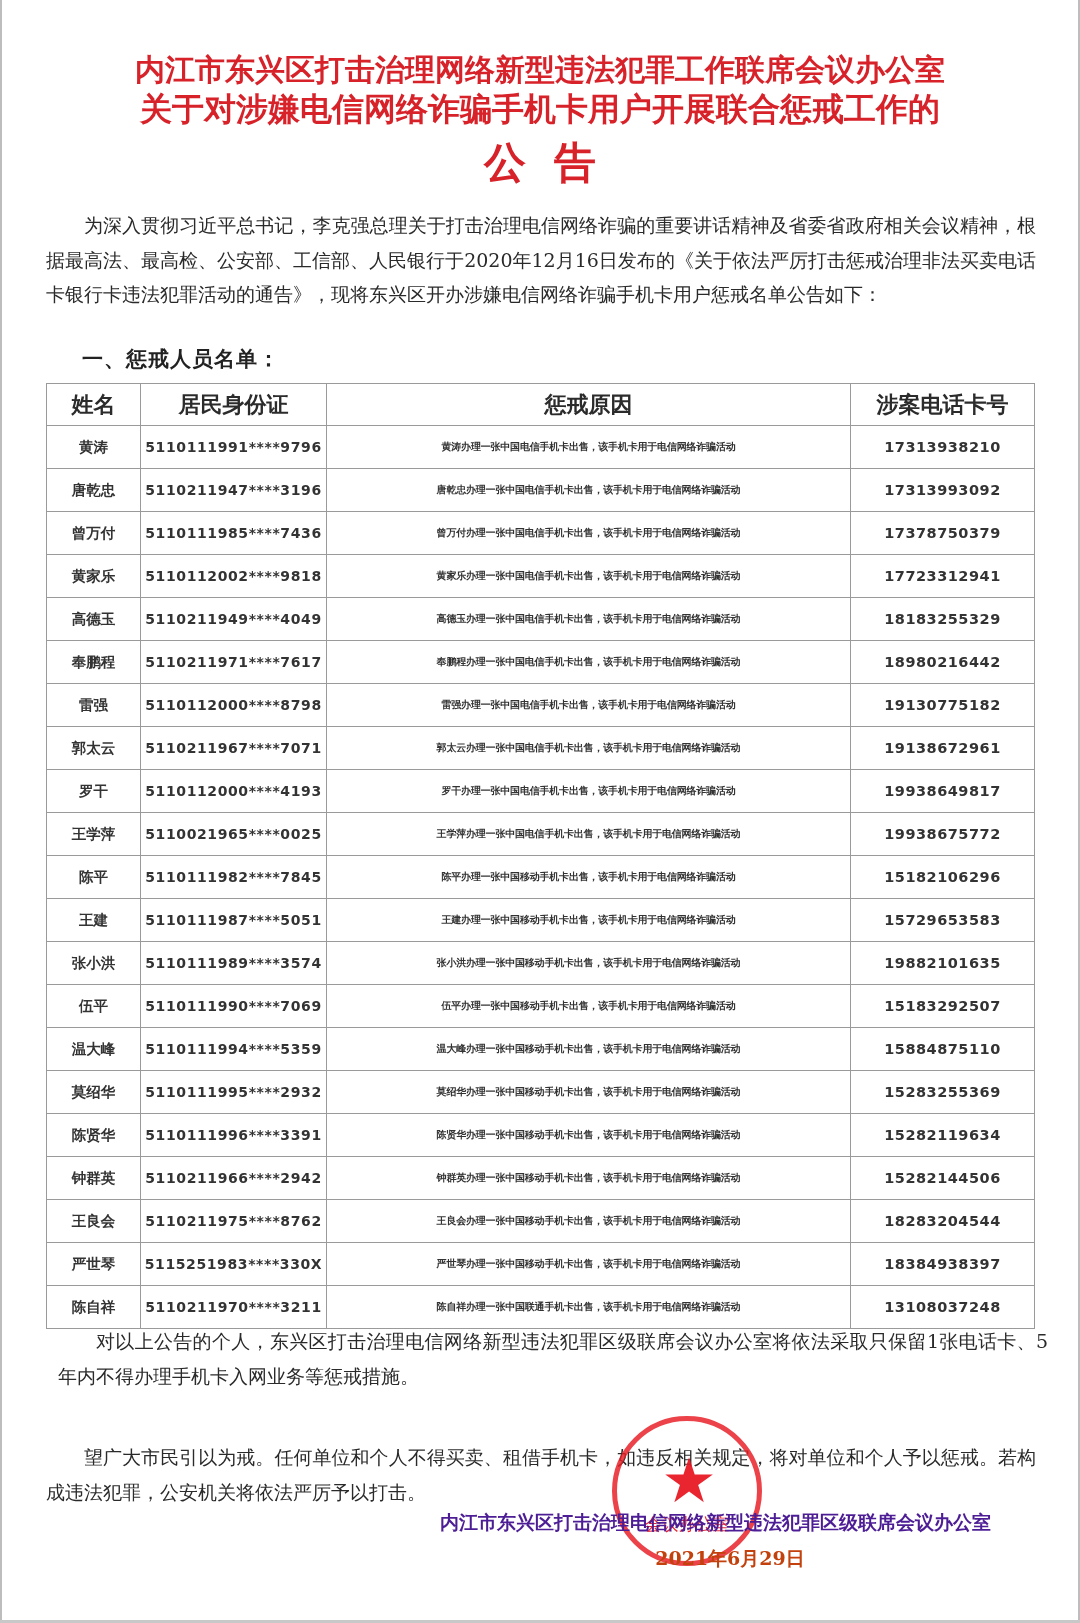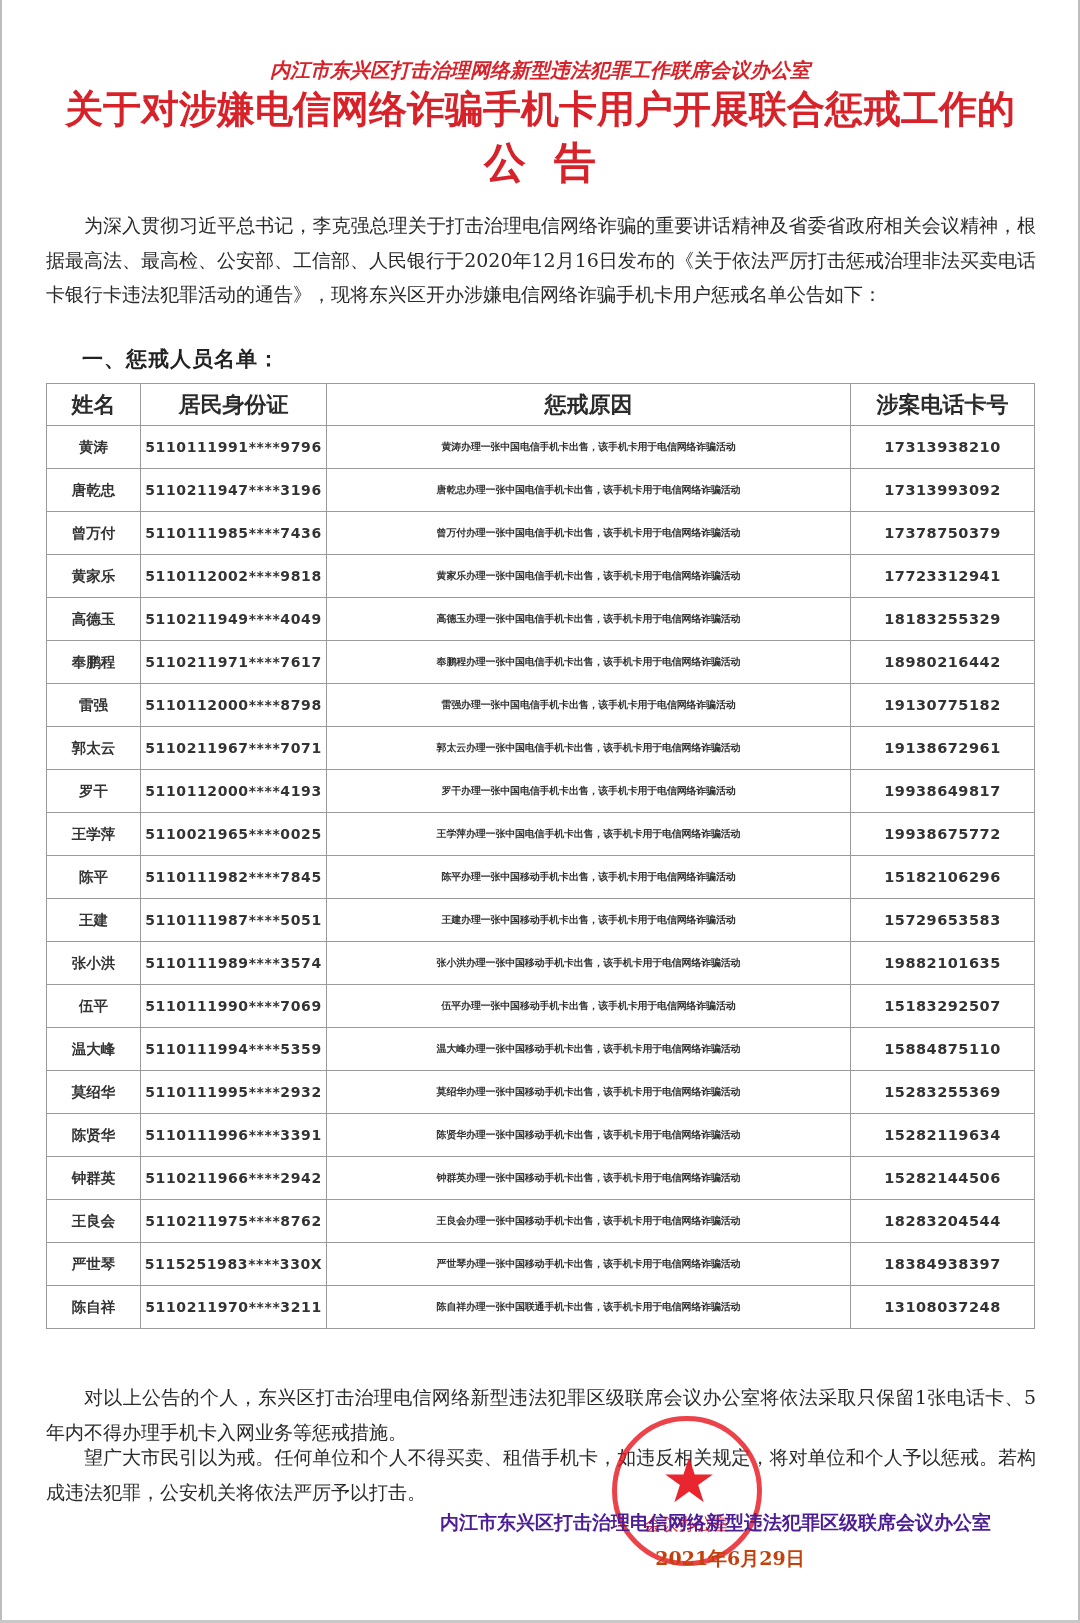--- a/index.html
+++ b/index.html
@@ -10,22 +10,22 @@
     }
     .frame-left { position: absolute; left: 0; top: 0; width: 2px; height: 1623px; background: #bdbdbd; }
     .frame-right { position: absolute; right: 0; top: 0; width: 2px; height: 1623px; background: #bdbdbd; }
     .frame-bottom { position: absolute; left: 0; bottom: 0; width: 1080px; height: 3px; background: #c8c8c8; }
 
     .title {
       position: absolute; left: 0; width: 1080px; text-align: center;
       color: #d8222a; font-family: "DejaVu Serif", "Liberation Serif", serif;
       font-weight: bold; letter-spacing: 0px;
     }
-    .title-1 { top: 50px; font-size: 20px; line-height: 40px; font-style: italic; }
-    .title-2 { top: 89px; font-size: 38px; line-height: 40px; }
+    .title-1 { top: 50px; font-size: 30px; line-height: 40px; }
+    .title-2 { top: 89px; font-size: 32px; line-height: 40px; }
     .title-3 { top: 135px; font-size: 42px; line-height: 56px; letter-spacing: 28px; text-indent: 28px; }
 
     .para {
       position: absolute; left: 46px; width: 990px;
       font-family: "DejaVu Serif", "Liberation Serif", serif;
       font-size: 19px; line-height: 34.5px; color: #2a2a2a;
       text-align: justify; text-indent: 2em;
     }
     .intro { top: 196px; margin-top: 12px; }
 
@@ -48,21 +48,21 @@
       height: 41px; font-size: 22px; font-weight: bold; color: #2b2b2b;
     }
     table.roster td {
       height: 42px; font-size: 14.5px; font-weight: bold; color: #333;
     }
     table.roster td.reason { font-size: 10px; letter-spacing: -0.2px; font-family: Liberation Mono, monospace; }
     table.roster td.idnum { font-size: 14px; letter-spacing: 0.6px; }
     table.roster td.phone { font-size: 14.5px; letter-spacing: 0.5px; }
     table.roster tr.sep td { border-top: 1.5px solid #666; }
 
-    .closing-1 { top: 1380px; }
+    .closing-1 { top: 1324px; margin-left: 12px; }
     .closing-2 { top: 1440px; }
 
     .signature {
       position: absolute; left: 440px; top: 1510px; width: 600px; text-align: left;
       font-family: "DejaVu Serif", "Liberation Serif", serif;
       font-weight: bold; font-size: 19px; color: #4c1d95;
     }
     .signature-date {
       position: absolute; left: 630px; top: 1546px; width: 200px; text-align: center;
       font-family: "DejaVu Serif", "Liberation Serif", serif;

